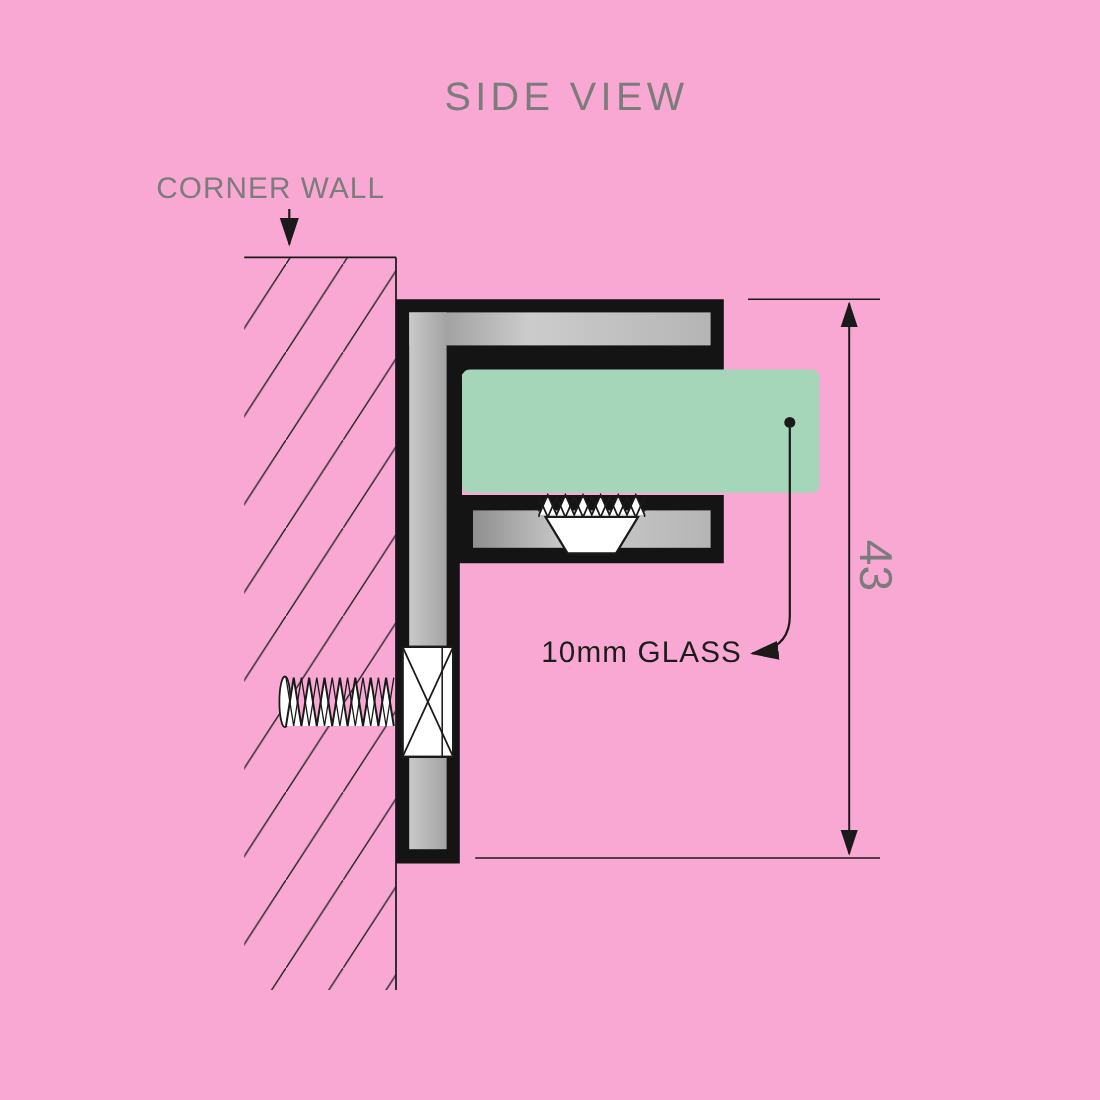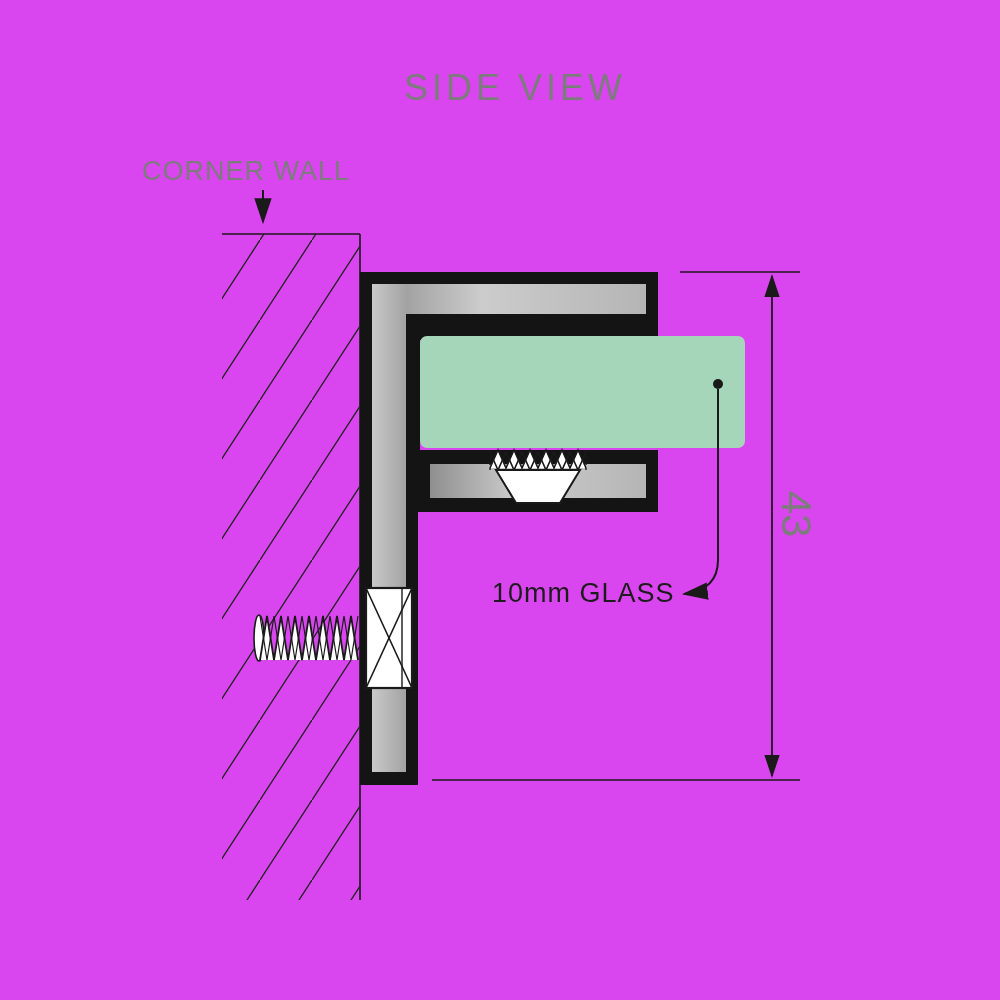--- a/index.html
+++ b/index.html
@@ -4,21 +4,21 @@
 <style>
   html, body {
     margin: 0;
     padding: 0;
     background: #ffffff;
   }
   .canvas {
     position: relative;
     width: 1000px;
     height: 1000px;
-    background: #d946ef;
+    background: #f9a8d4;
     overflow: hidden;
   }
   svg {
     display: block;
   }
   text {
     font-family: "Liberation Sans", "DejaVu Sans", sans-serif;
   }
   .title-text {
     font-size: 36px;

